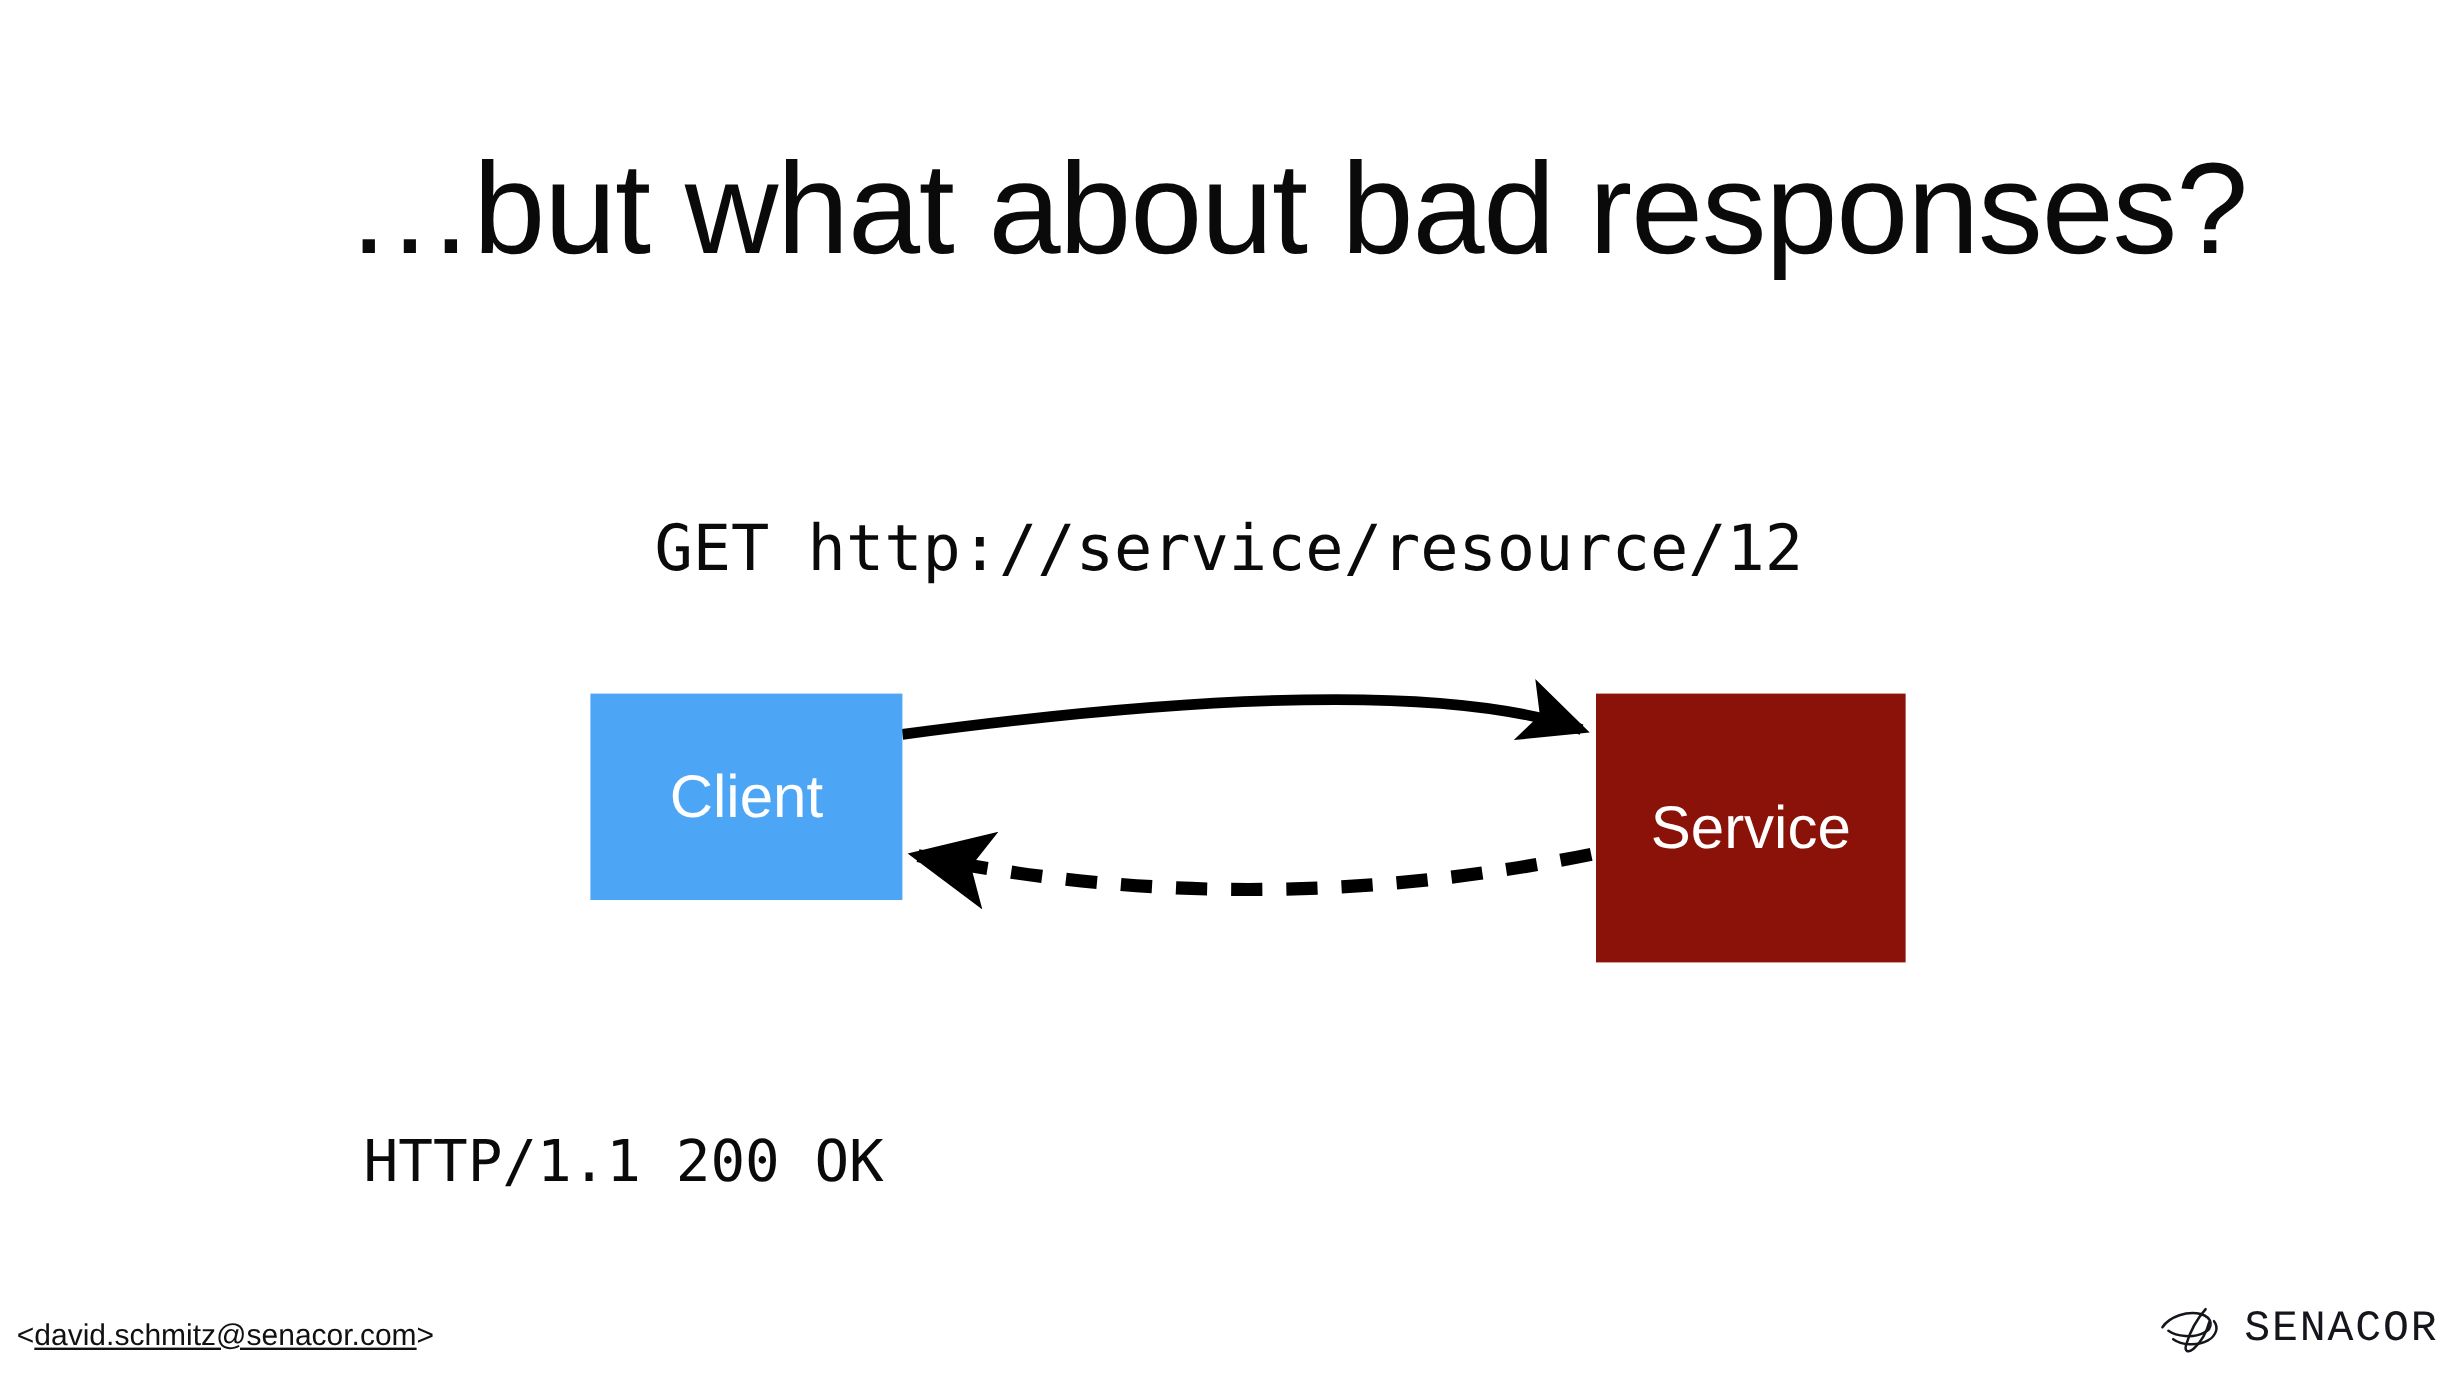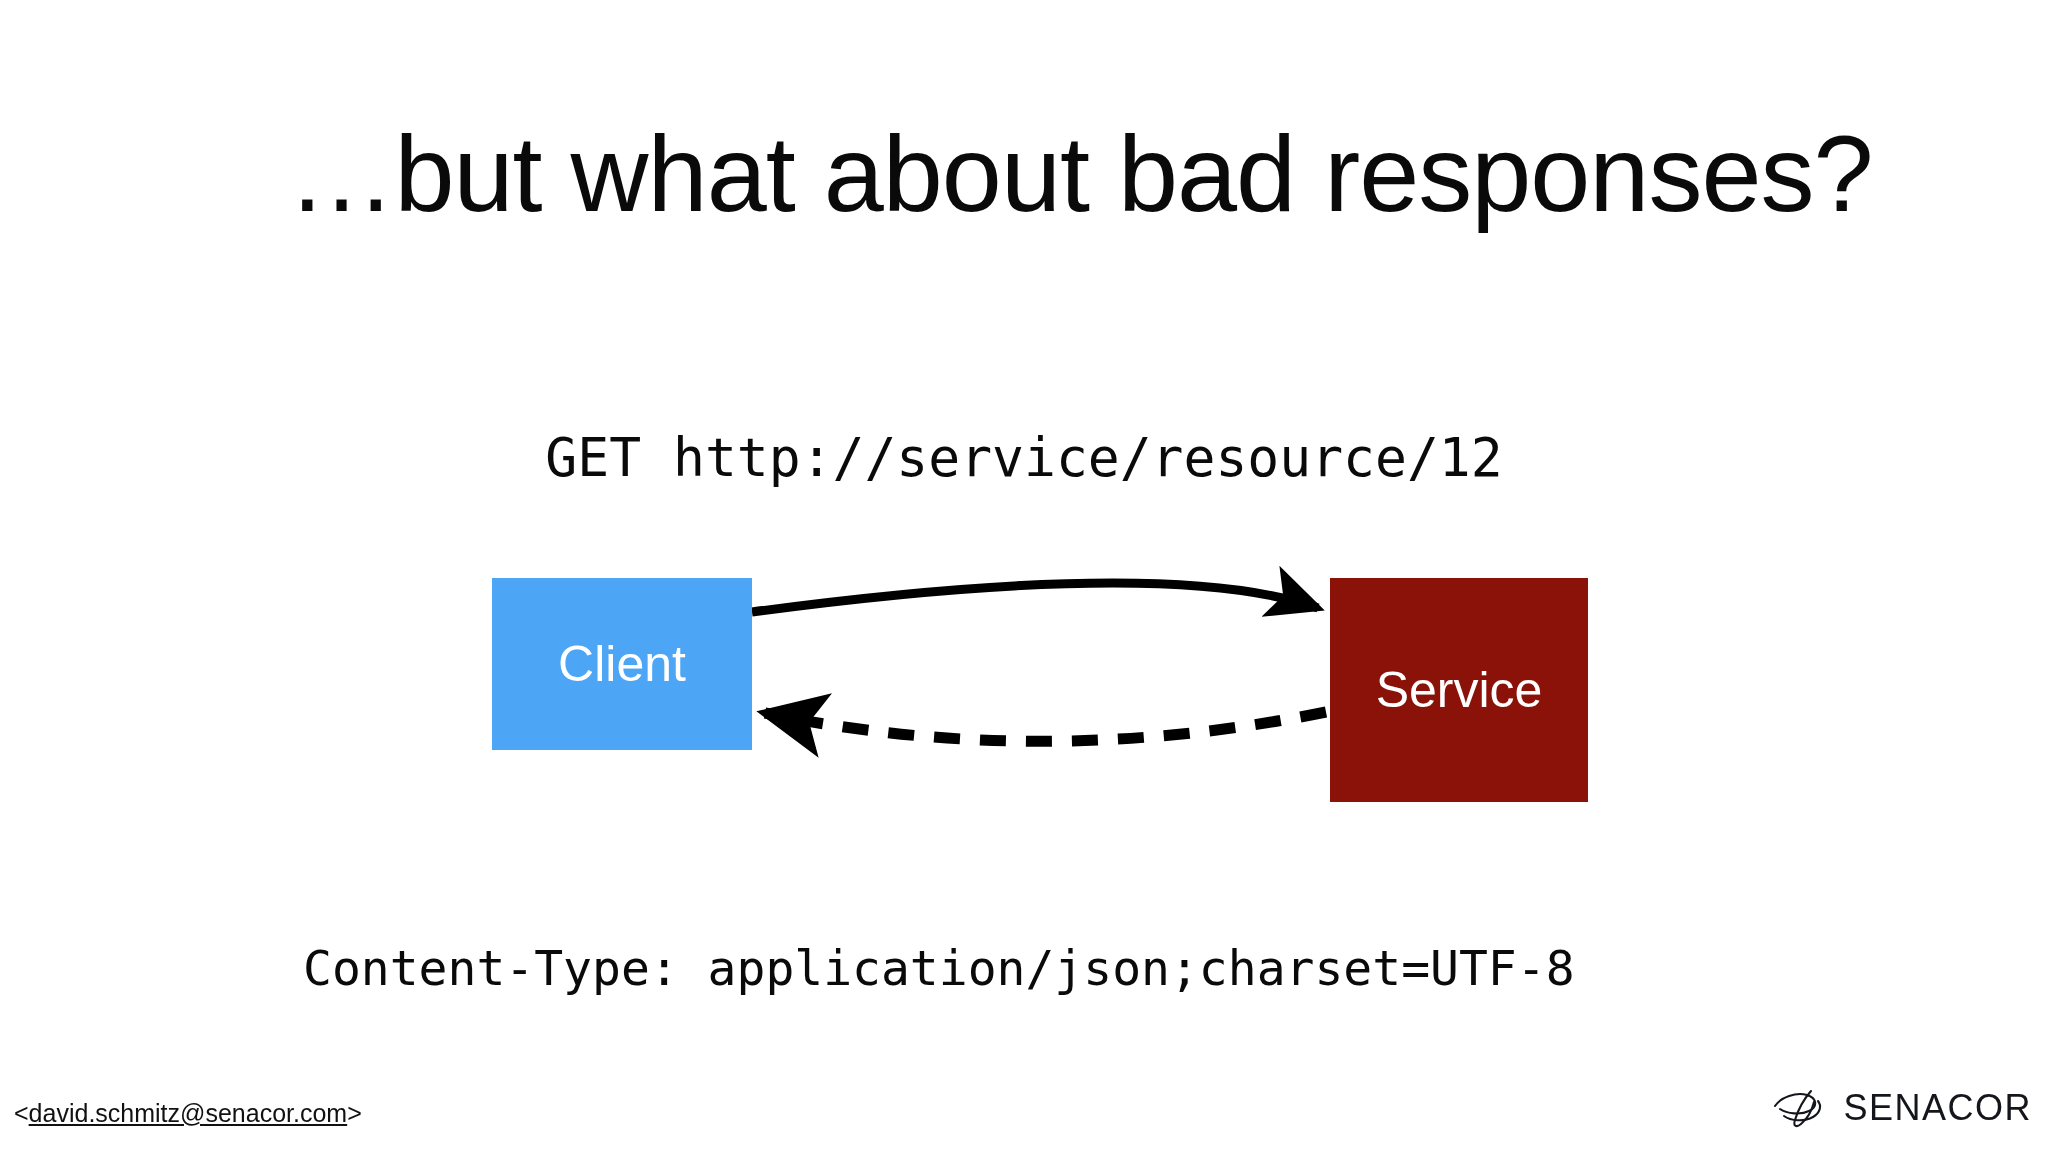--- a/index.html
+++ b/index.html
@@ -117,21 +117,21 @@
     display: flex;
     align-items: center;
     gap: 14px;
   }
   #footer-logo .logo-mark {
     display: block;
     width: 58px;
     height: 44px;
   }
   #footer-logo .logo-word {
-    font-family: Liberation Sans, sans-serif;
+    font-family: Liberation Mono, monospace;
     font-size: 36px;
     letter-spacing: 1.5px;
     color: #15161c;
     line-height: 40px;
   }
 </style>
 </head>
 <body>
 
 <div id="slide-title">…but what about bad responses?</div>
@@ -155,20 +155,21 @@
 
 <div class="node-box" id="node-client">
   <span>Client</span>
 </div>
 
 <div class="node-box" id="node-service">
   <span>Service</span>
 </div>
 
 <div id="response-block">
+  <div>HTTP/1.1 200 OK</div>
   <div>Content-Type: application/json;charset=UTF-8</div>
   
   
 </div>
 
 <div id="footer-email"><span>&lt;</span><span class="mail-underline">david.schmitz@senacor.com</span><span>&gt;</span></div>
 
 <div id="footer-logo">
   <svg class="logo-mark" viewBox="0 0 58 44" xmlns="http://www.w3.org/2000/svg">
     <g fill="none" stroke="#15161c" stroke-width="2.1" stroke-linecap="round">

